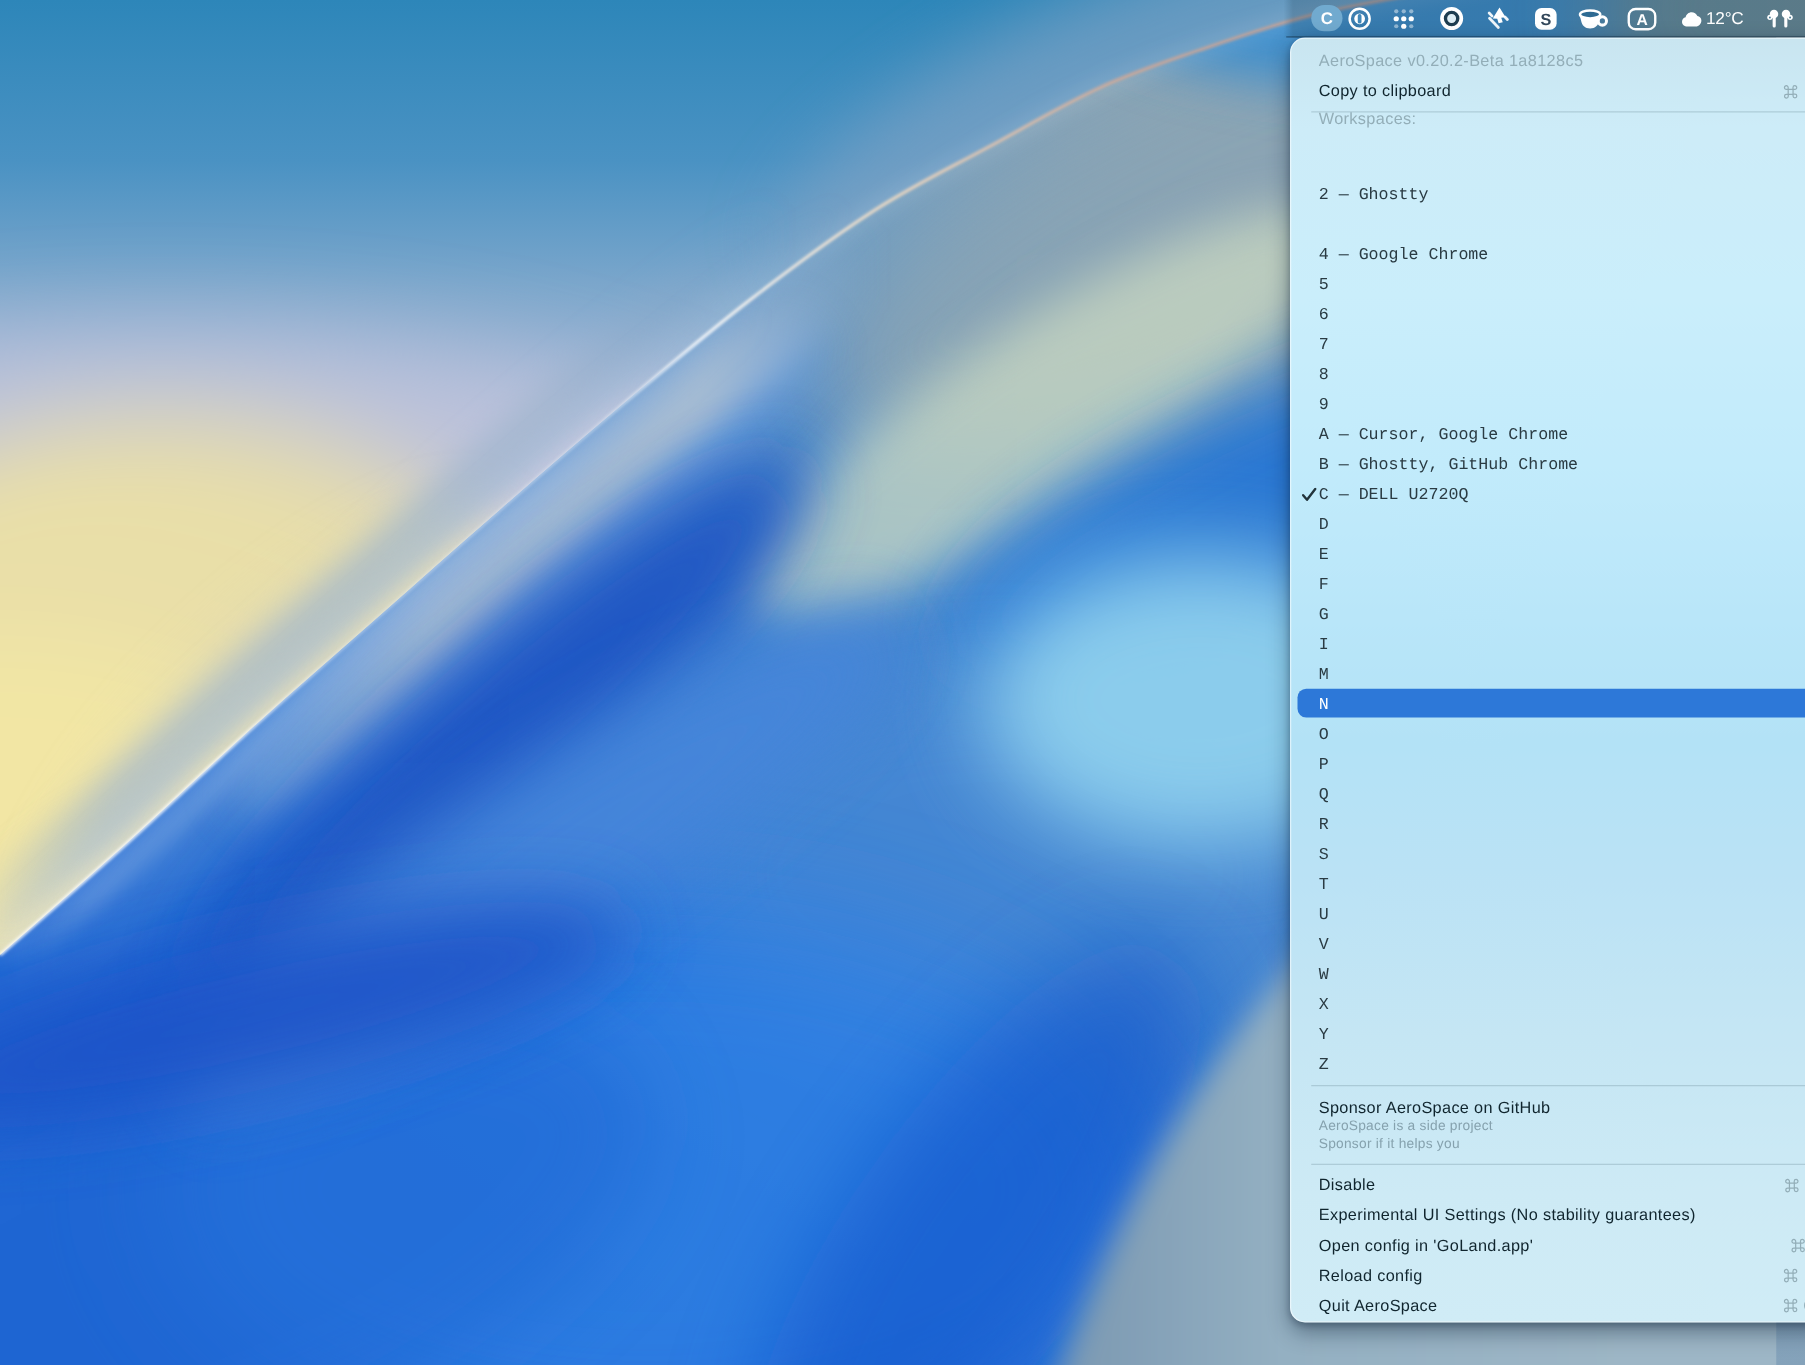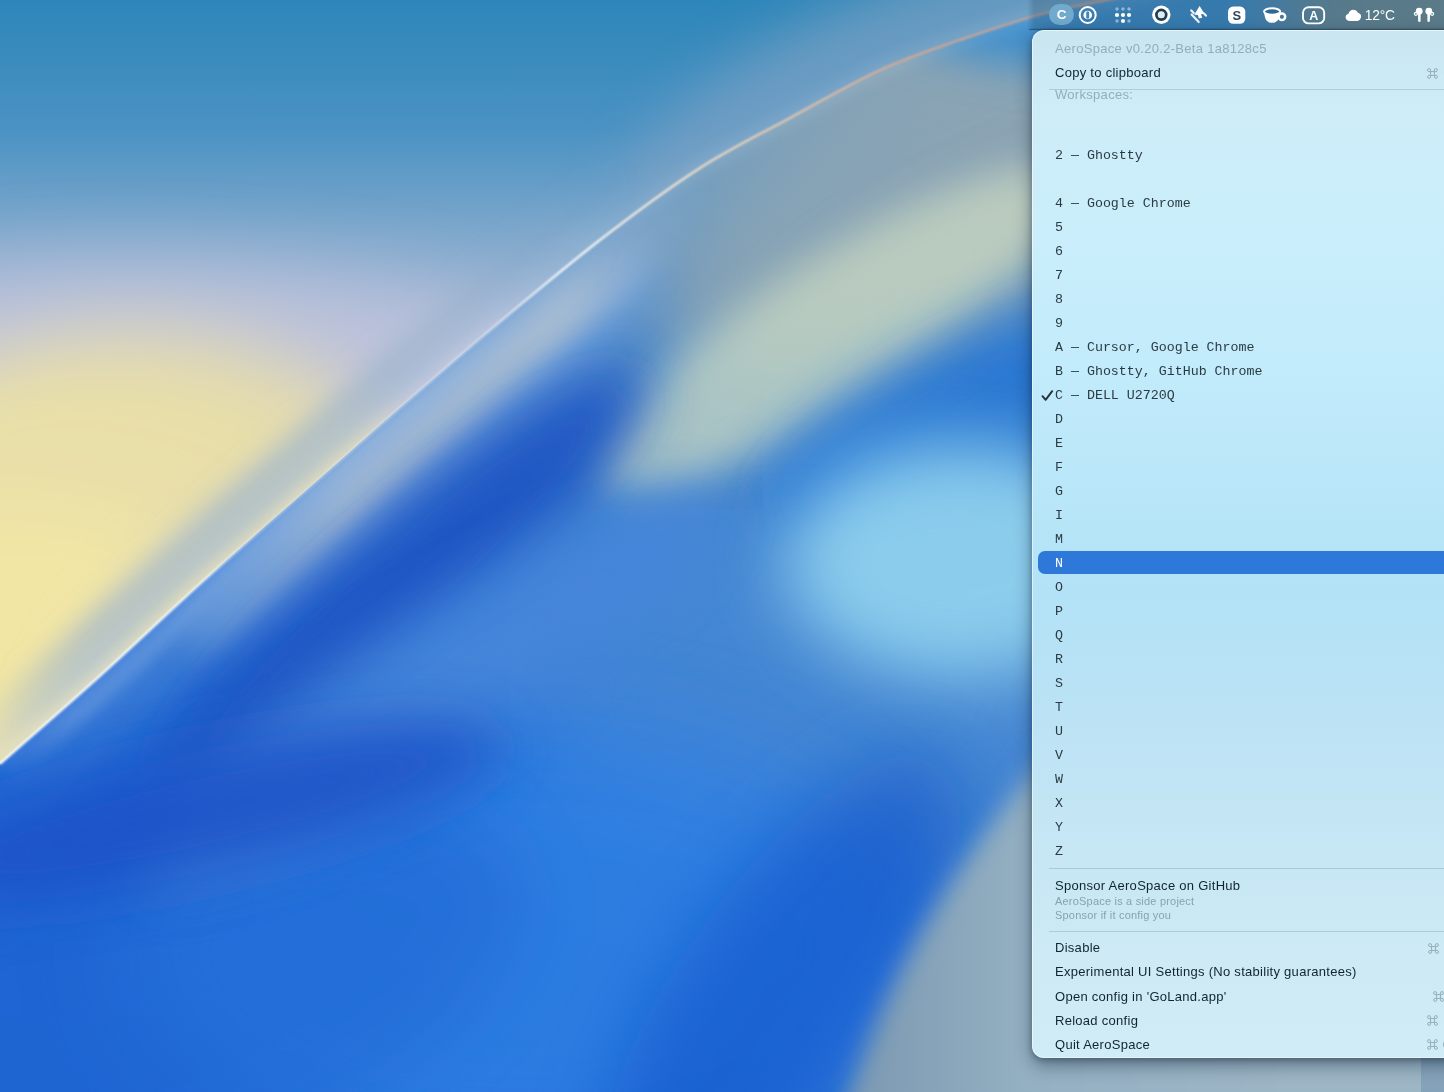--- a/index.html
+++ b/index.html
@@ -249,21 +249,21 @@
 <div class="row mono" style="top:665px">T</div>
 <div class="row mono" style="top:689px">U</div>
 <div class="row mono" style="top:713px">V</div>
 <div class="row mono" style="top:737px">W</div>
 <div class="row mono" style="top:761px">X</div>
 <div class="row mono" style="top:785px">Y</div>
 <div class="row mono" style="top:809px">Z</div>
 <div class="sep" style="top:837px"></div>
 <div class="row dark" style="top:843px">Sponsor AeroSpace on GitHub</div>
 <div class="srow" style="top:863px">AeroSpace is a side project</div>
-<div class="srow" style="top:877px">Sponsor if it config you</div>
+<div class="srow" style="top:877px">Sponsor if it helps you</div>
 <div class="sep" style="top:899.5px"></div>
 <div class="row dark" style="top:905px">Disable<span class="sc"><svg class="cmd" width="13" height="13" viewBox="0 0 20 20">
             <path d="M7 7 V4.8 A2.3 2.3 0 1 0 4.7 7 H7 M13 7 H15.2 A2.3 2.3 0 1 0 12.9 4.7 V7 M13 13 V15.2 A2.3 2.3 0 1 0 15.3 12.9 H13 M7 13 H4.8 A2.3 2.3 0 1 0 7.1 15.3 V13 M7 7 H13 M13 13 H7 M7 13 V7 M13 7 V13" fill="none" stroke="#93aeb8" stroke-width="1.5"></path>
           </svg><span class="key">E</span></span></div>
 <div class="row dark" style="top:953.5px">Open config in 'GoLand.app'<span class="sc"><svg class="cmd" width="13" height="13" viewBox="0 0 20 20">
             <path d="M7 7 V4.8 A2.3 2.3 0 1 0 4.7 7 H7 M13 7 H15.2 A2.3 2.3 0 1 0 12.9 4.7 V7 M13 13 V15.2 A2.3 2.3 0 1 0 15.3 12.9 H13 M7 13 H4.8 A2.3 2.3 0 1 0 7.1 15.3 V13 M7 7 H13 M13 13 H7 M7 13 V7 M13 7 V13" fill="none" stroke="#93aeb8" stroke-width="1.5"></path>
           </svg><span class="key">,</span></span></div>
 <div class="row dark" style="top:929px">Experimental UI Settings (No stability guarantees)<span class="sc"><svg width="8" height="12" viewBox="0 0 9 14">
             <path d="M1.8 1.8 L7.0 7 L1.8 12.2" fill="none" stroke="#2c424d" stroke-width="2" stroke-linecap="round" stroke-linejoin="round"></path>
           </svg></span></div>

